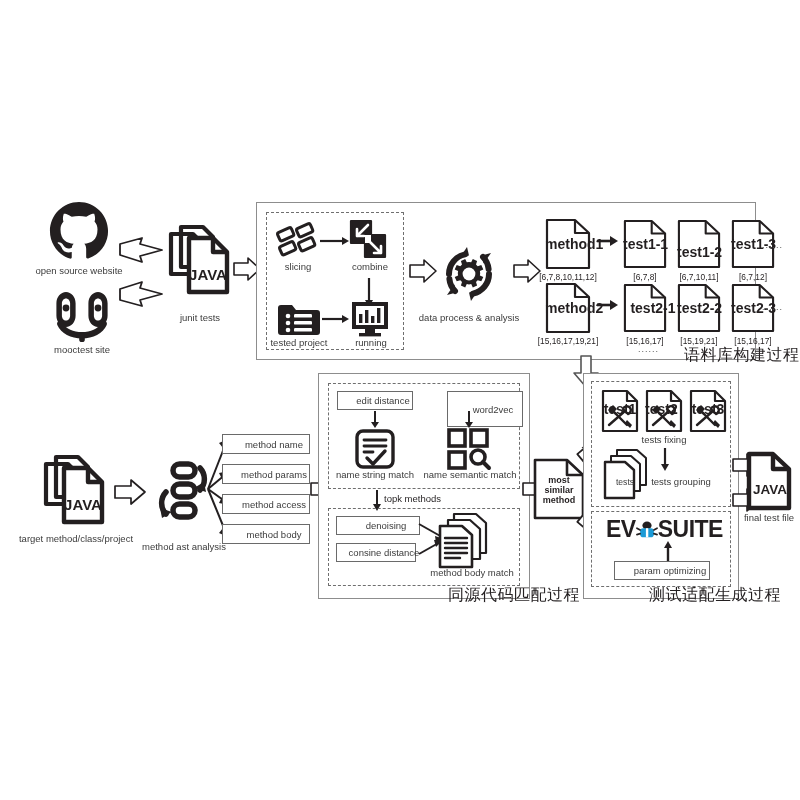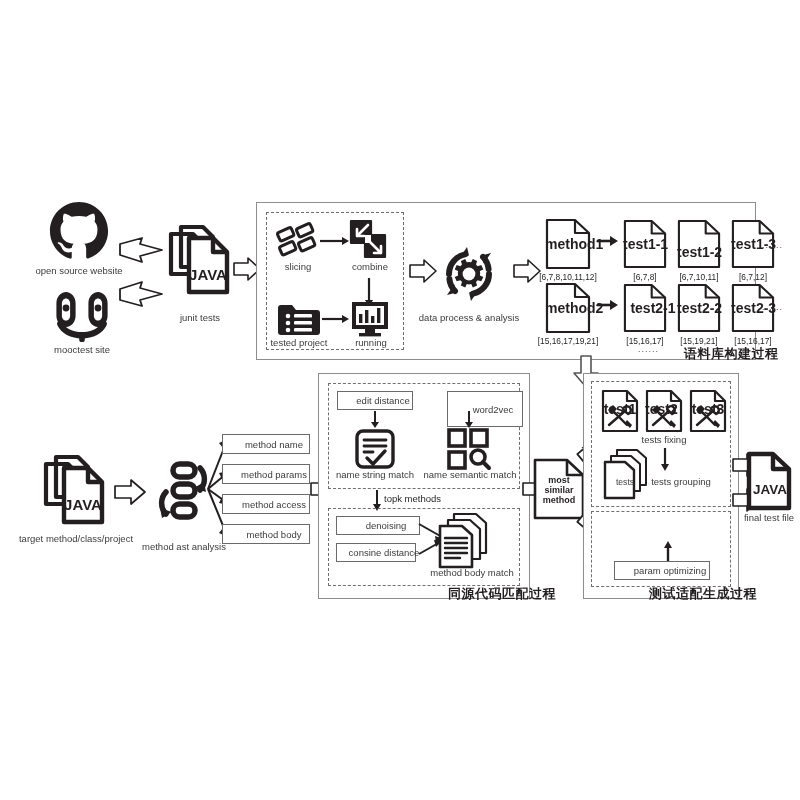--- a/index.html
+++ b/index.html
@@ -1,21 +1,21 @@
 <!DOCTYPE html>
 <html><head>
 <meta charset="utf-8">
 <style>
   html,body{margin:0;padding:0;background:#ffffff;}
   body{width:800px;height:800px;font-family:"Liberation Sans",sans-serif;color:#231f20;position:relative;overflow:hidden;}
   #stage{position:absolute;left:0;top:0;width:800px;height:800px;}
   .abs{position:absolute;}
   .lbl{font-size:9.5px;color:#3b3b3b;text-align:center;line-height:1.15;white-space:nowrap;}
   .lbl-dark{color:#231f20;}
-  .cn{font-size:13px;font-weight:bold;color:#231f20;letter-spacing:.5px;white-space:nowrap;}
+  .cn{font-size:16px;font-weight:normal;color:#231f20;letter-spacing:.5px;white-space:nowrap;}
   .panel{border:1.4px solid #8d8d8d;background:#fff;box-sizing:border-box;}
   .dash{border:1.3px dashed #6f6f6f;box-sizing:border-box;}
   .box{border:1.4px solid #6a6a6a;background:#fff;box-sizing:border-box;display:flex;align-items:center;justify-content:center;font-size:9.5px;color:#3b3b3b;white-space:nowrap;padding-left:16px;}
   .tagtxt{font-size:9px;font-weight:bold;color:#231f20;text-align:center;line-height:1.12;white-space:nowrap;}
   .doc-label{font-size:14px;font-weight:bold;color:#231f20;white-space:nowrap;}
   .seq{font-size:8.4px;color:#231f20;white-space:nowrap;text-align:center;}
   .dots{font-size:9px;color:#555;letter-spacing:1px;}
   svg{display:block;overflow:visible;}
 </style>
 </head>
@@ -543,20 +543,37 @@
       </g>
       <path d="M4 14 h20 l9 8 v28 H4 Z" fill="#ffffff" stroke="#231f20" stroke-width="2.4" stroke-linejoin="round"></path>
     </svg>
   </div>
   <div class="abs" style="left:611px;top:477px;width:28px;text-align:center;font-size:8.6px;color:#3b3b3b;">tests</div>
 
   <div class="abs lbl" style="left:634px;top:477px;width:94px;">tests grouping</div>
 
   <div class="abs dash" style="left:591px;top:511px;width:140px;height:76px;"></div>
 
+  <div class="abs" style="left:606px;top:516px;display:flex;align-items:center;">
+    <span style="font-size:23px;font-weight:bold;letter-spacing:-.5px;color:#231f20;">EV</span>
+    <span style="margin:0 0px;">
+      <svg width="22" height="22" viewBox="0 0 24 24">
+        <ellipse cx="12" cy="7" rx="5" ry="4.2" fill="#231f20"></ellipse>
+        <rect x="4.5" y="10" width="15" height="10" rx="3.4" fill="#1b9ad6"></rect>
+        <rect x="10.8" y="10" width="2.6" height="10" fill="#ffffff"></rect>
+        <g stroke="#231f20" stroke-width="1.8" stroke-linecap="round">
+          <path d="M4.5 12 L1 10"></path>
+            <path d="M4.5 16 L1 17"></path>
+          <path d="M19.5 12 L23 10"></path>
+            <path d="M19.5 16 L23 17"></path>
+        </g>
+      </svg>
+    </span>
+    <span style="font-size:23px;font-weight:bold;letter-spacing:-.5px;color:#231f20;">SUITE</span>
+  </div>
 
   <div class="abs" style="left:663px;top:540px;">
     <svg width="10" height="22" viewBox="0 0 10 22">
         <path d="M5 21 V7" stroke="#231f20" stroke-width="2.4"></path>
         <path d="M1 8 L5 1 L9 8 Z" fill="#231f20"></path>
       </svg>
   </div>
 
   <div class="abs box" style="left:614px;top:561px;width:96px;height:19px;">
       <span>param optimizing</span>

